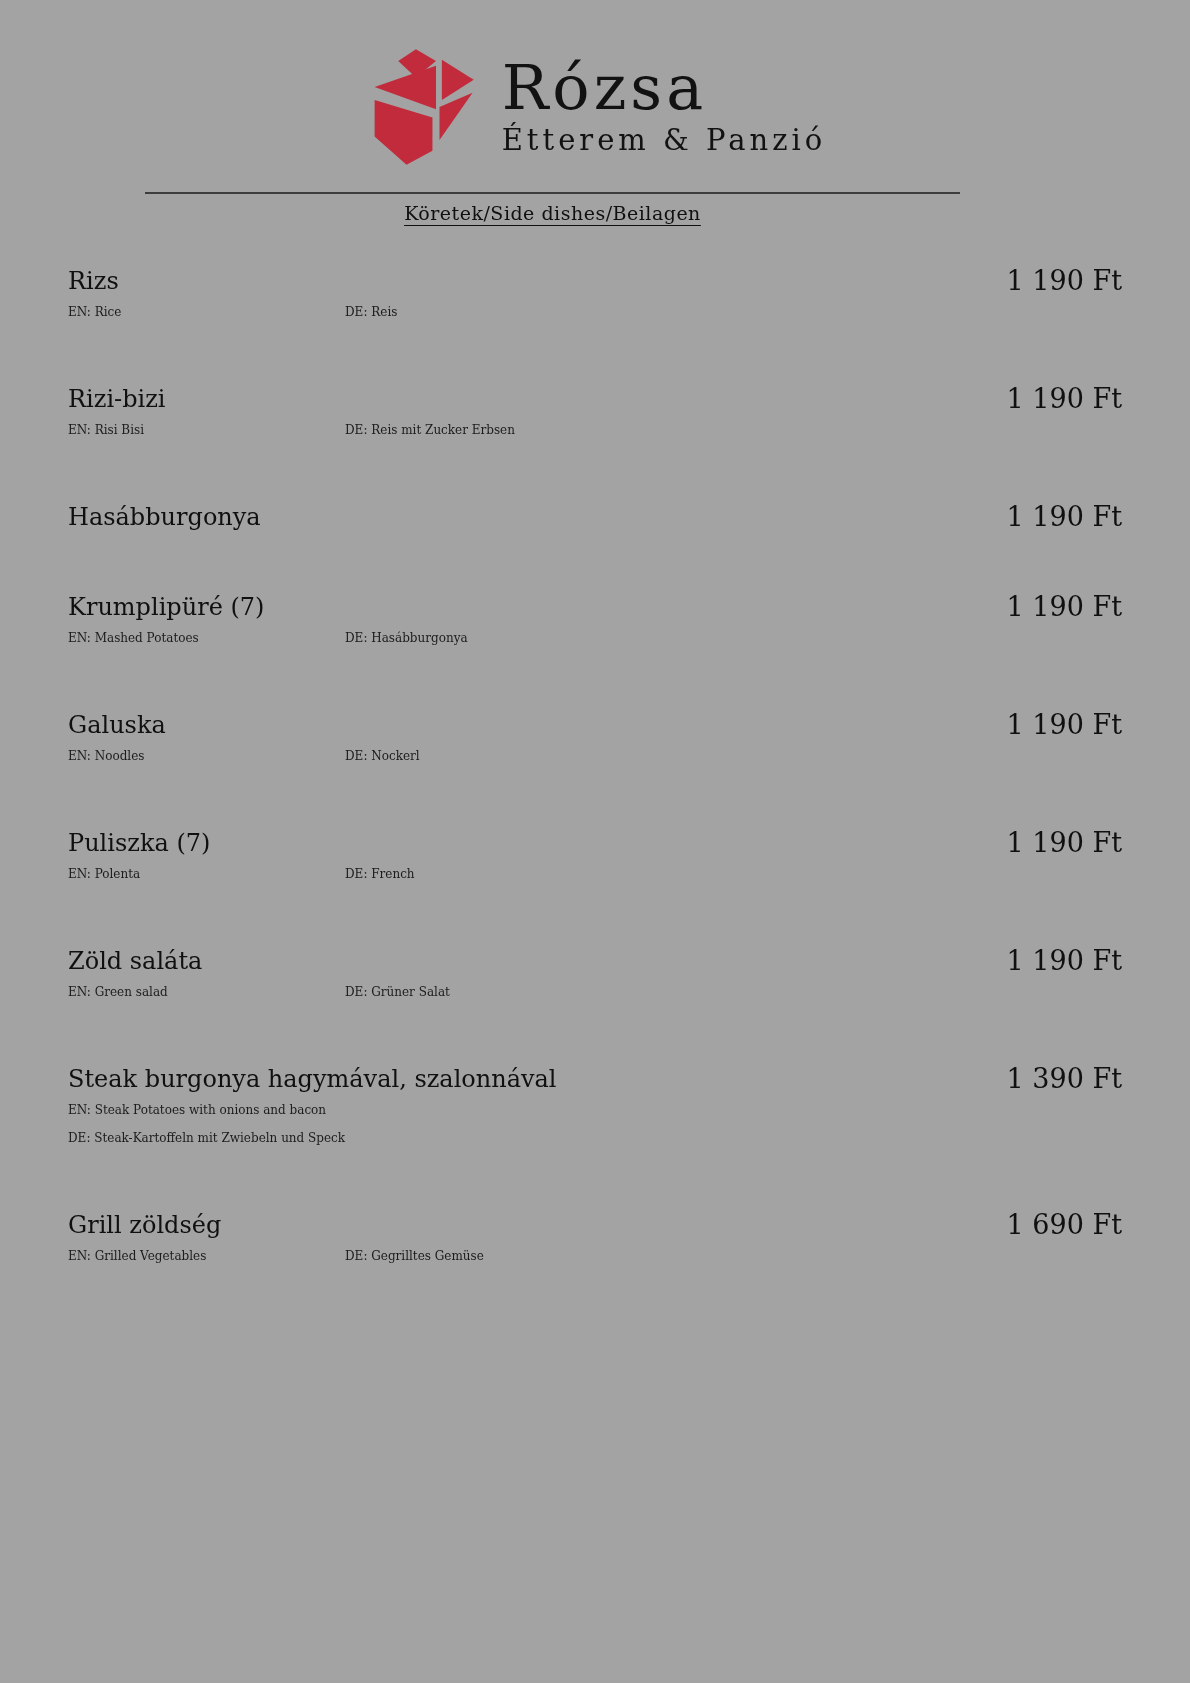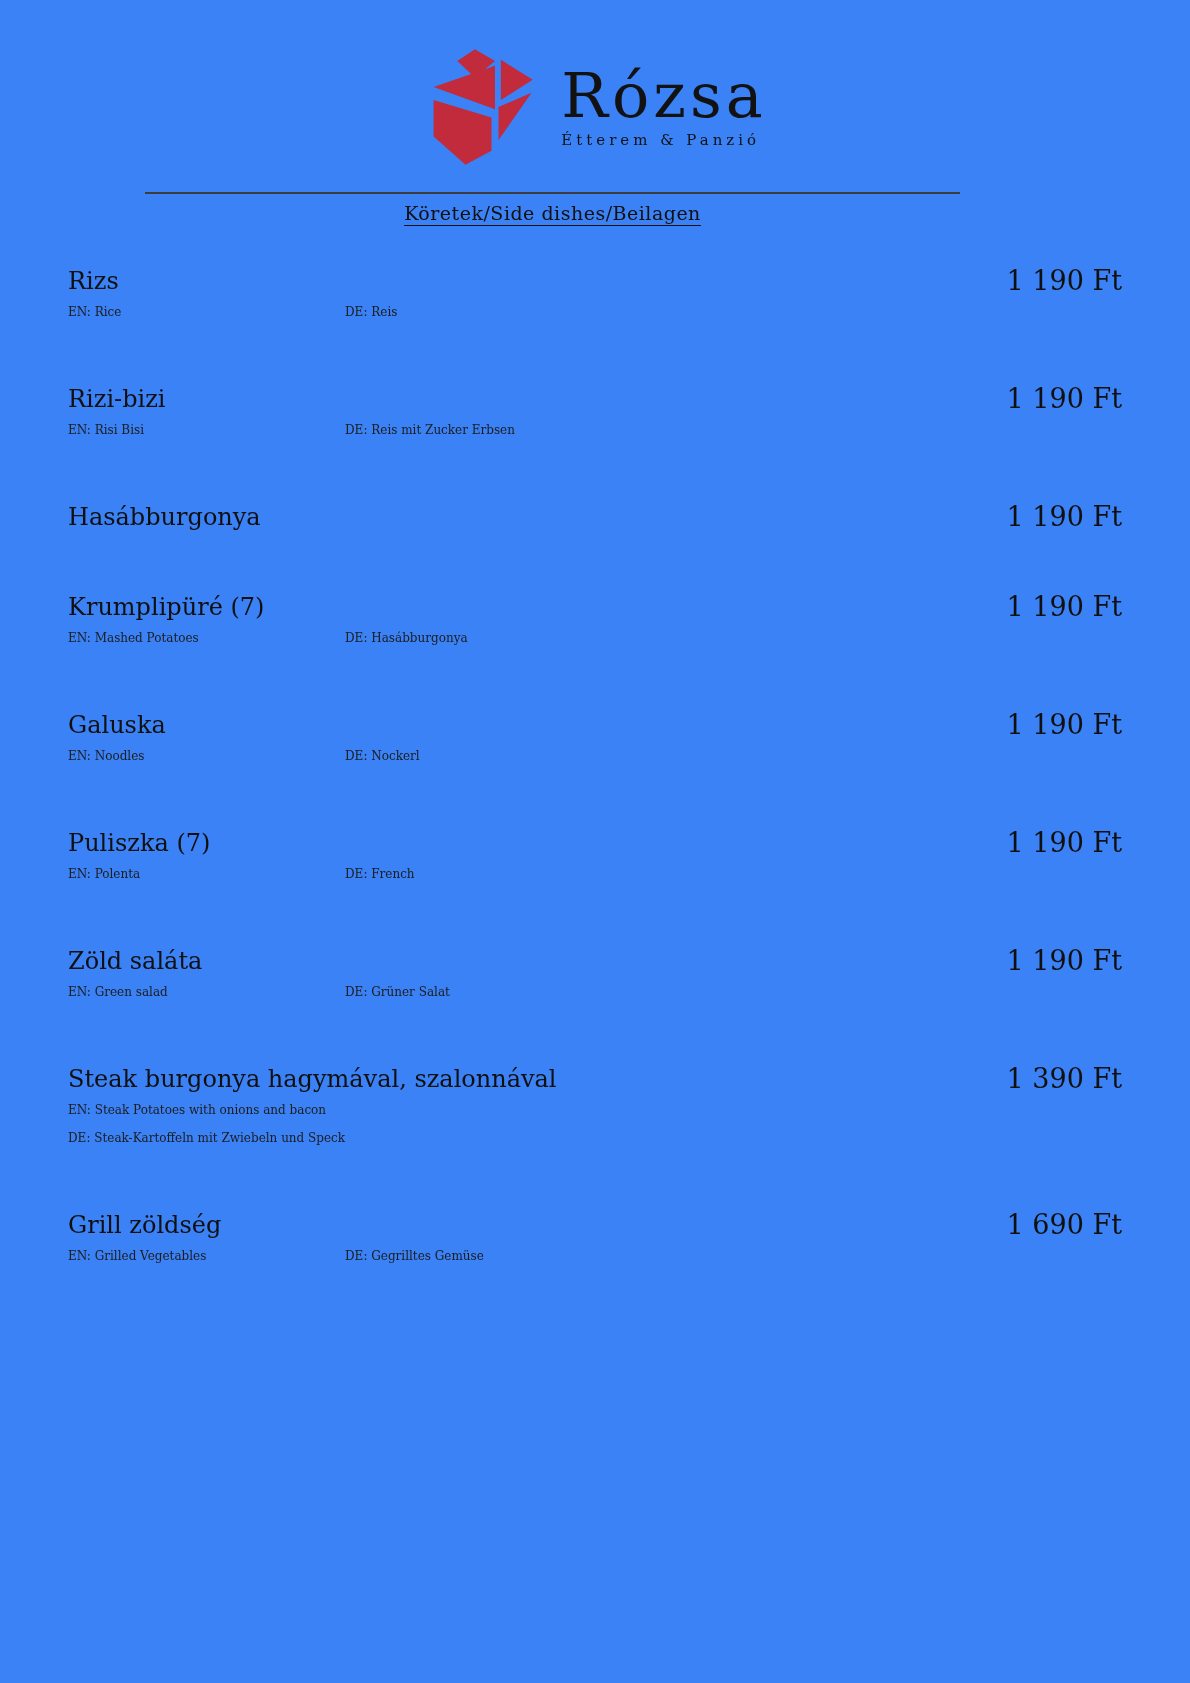--- a/index.html
+++ b/index.html
@@ -3,35 +3,35 @@
 <meta charset="utf-8">
 <style>
   html, body { margin: 0; padding: 0; background: #ffffff; }
   body {
     width: 1190px; height: 1683px;
     font-family: "DejaVu Serif", "Liberation Serif", serif;
     color: #151515;
     position: relative;
     overflow: hidden;
   }
-  .page { width: 1190px; height: 1683px; background: #3b82f6; }
+  .page { width: 1190px; height: 1683px; background: #a3a3a3; }
 
   
   .brand-header {
     display: flex; justify-content: center; align-items: center;
     gap: 20px; padding-top: 48px;
   }
   .rose-logo { width: 118px; height: 118px; flex: 0 0 auto; }
   .brand-text { display: flex; flex-direction: column; align-items: flex-start; }
   .brand-name {
     font-size: 62px; line-height: 1; letter-spacing: 4px; color: #121212;
     font-weight: normal;
   }
   .brand-tagline {
-    font-size: 15px; letter-spacing: 4px; color: #121212; margin-top: 4px;
+    font-size: 29px; letter-spacing: 4px; color: #121212; margin-top: 4px;
   }
 
   
   .divider {
     margin: 26px 0 0 145px; width: 815px;
     border-top: 2px solid #3d3d3d; height: 0;
   }
   .section-title {
     margin: 8px 0 0 145px; width: 815px;
     text-align: center; font-size: 19px; font-weight: normal;

